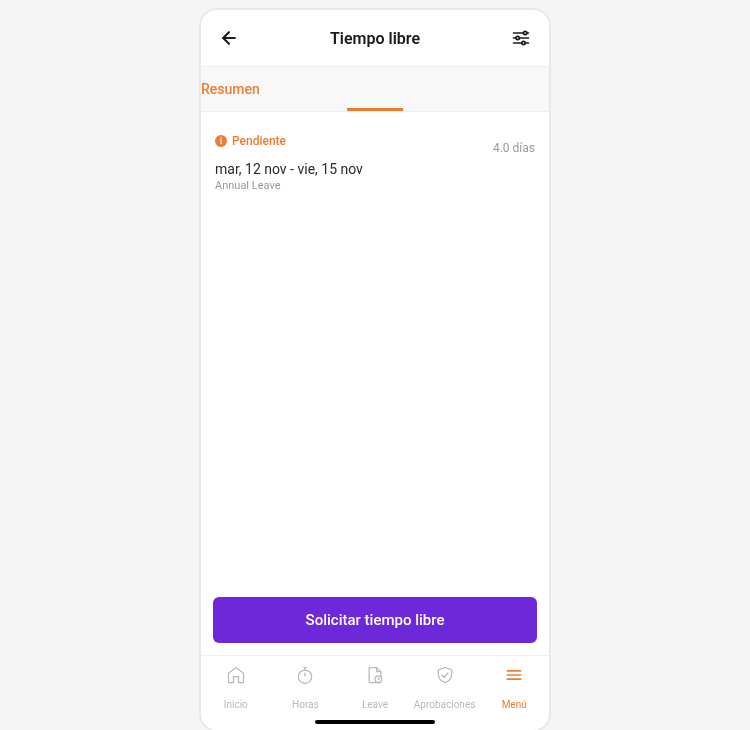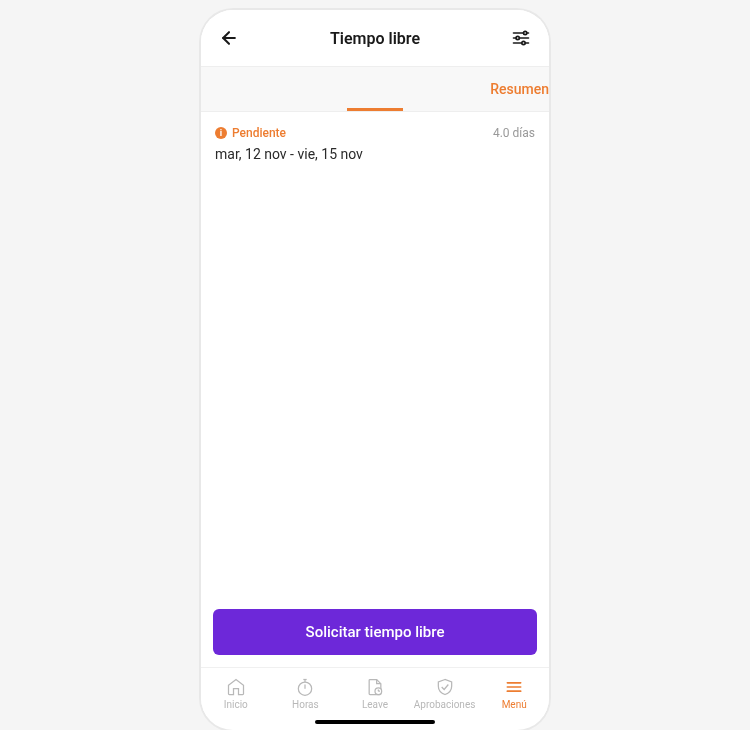--- a/index.html
+++ b/index.html
@@ -15,21 +15,21 @@
       justify-content: center;
       align-items: center;
       min-height: 100vh;
       padding: 10px;
     }
     
     .phone-frame {
       width: 348px;
       height: 720px;
       background: #fff;
-      border-radius: 32px;
+      border-radius: 16px;
       overflow: hidden;
       display: flex;
       flex-direction: column;
       position: relative;
       box-shadow: 0 0 0 2px rgba(0,0,0,0.05);
     }
     
     .header {
       display: flex;
       align-items: center;
@@ -55,21 +55,21 @@
     
     .tabs {
       display: flex;
       background: #f8f8f8;
       border-top: 1px solid #eee;
       border-bottom: 1px solid #eee;
     }
     
     .tab {
       flex: 1;
-      text-align: right;
+      text-align: left;
       padding: 14px 0;
       font-size: 14px;
       font-weight: 500;
       color: #b0b0b0;
       cursor: pointer;
       position: relative;
     }
     
     .tab.active {
       color: #ed7d31;
@@ -125,20 +125,21 @@
     
     .status-text {
       font-size: 12px;
       color: #ed7d31;
       font-weight: 500;
     }
     
     .duration {
       font-size: 12px;
       color: #999;
+      margin-top: 15px;
     }
     
     .date-range {
       font-size: 14px;
       color: #2a2a2a;
       margin-bottom: 2px;
     }
     
     .leave-type {
       font-size: 11px;
@@ -167,21 +168,21 @@
       justify-content: space-around;
       padding: 8px 0 6px;
       background: #fff;
       border-top: 1px solid #f0f0f0;
     }
     
     .nav-item {
       display: flex;
       flex-direction: column;
       align-items: center;
-      gap: 1px;
+      gap: 13px;
       cursor: pointer;
       color: #b8b8b8;
       flex: 1;
     }
     
     .nav-item.active {
       color: #ed7d31;
     }
     
     .nav-icon {
@@ -238,20 +239,21 @@
   <div class="content">
     <div class="request-item">
       <div class="request-top">
         <div class="status-wrap">
           <div class="status-icon">i</div>
           <span class="status-text">Pendiente</span>
         </div>
         <span class="duration">4.0 días</span>
       </div>
       <div class="date-range">mar, 12 nov - vie, 15 nov</div>
+      <div class="leave-type">Annual Leave</div>
     </div>
   </div>
 
   <div class="bottom-section">
     <button class="request-btn">Solicitar tiempo libre</button>
   </div>
 
   <div class="nav-bar">
     <div class="nav-item">
       <div class="nav-icon">

